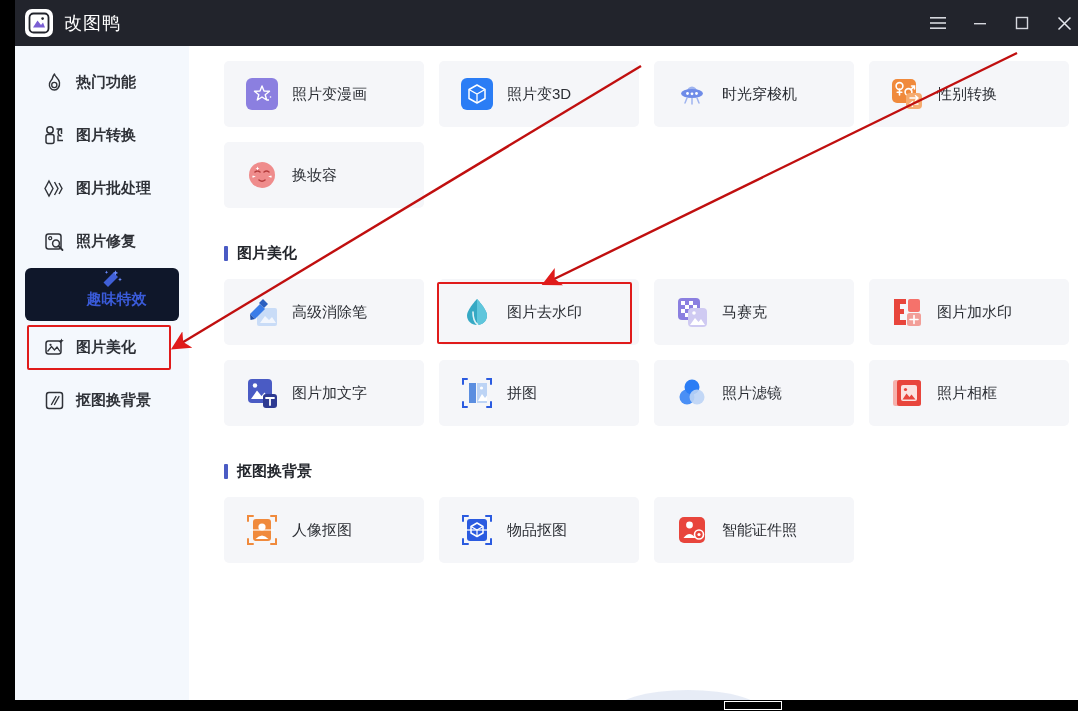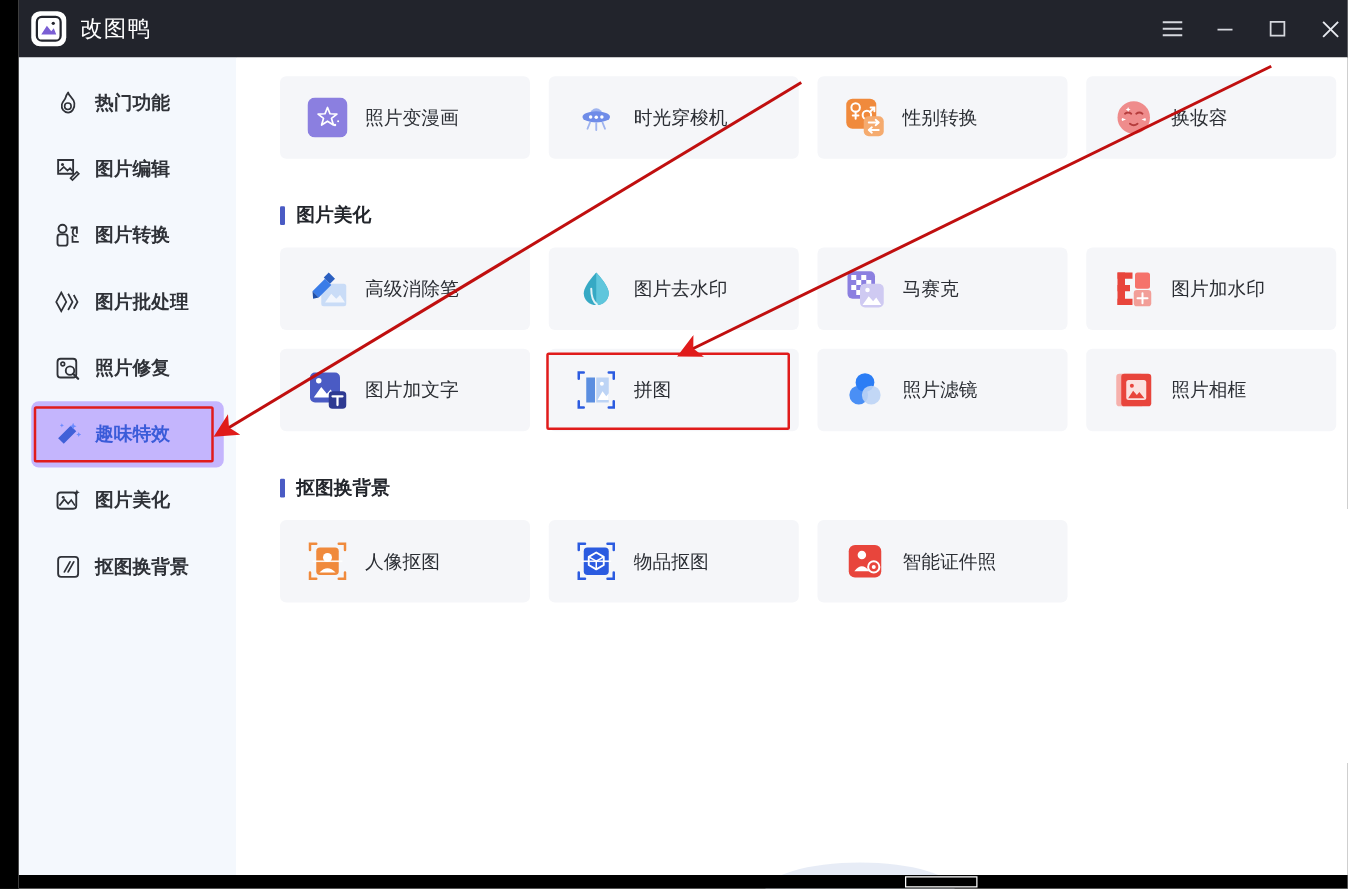--- a/index.html
+++ b/index.html
@@ -69,22 +69,23 @@
     font-weight: bold;
   }
   .side-item .si-icon {
     width: 22px; height: 22px;
     display: flex; align-items: center; justify-content: center;
     flex: none;
   }
   .side-item .si-icon svg { display: block; }
   .side-item .si-label { margin-left: 11px; }
   .side-item.active {
-    background: #c4b5fd;
+    background: #0f172a;
     color: #3a5bd9;
+    flex-direction: column;
   }
   .side-list { padding-top: 10px; }
 
   
   .main {
     position: absolute; left: 174px; top: 46px;
     width: 904px; height: 654px;
     background: #ffffff;
   }
   .grid {
@@ -213,31 +214,20 @@
       <div class="side-item">
         <span class="si-icon">
           <svg width="21" height="21" viewBox="0 0 21 21">
             <path d="M10.5 2 C11 5 15 6.5 15.5 10.5 C16 14.5 13.5 18 10.5 18 C7 18 4.8 15 5.5 11.5 C6 9 8 8 8.5 6 C9 4 10.5 2 10.5 2 Z" fill="none" stroke="#2f3238" stroke-width="1.4" stroke-linejoin="round"></path>
             <circle cx="10.3" cy="13" r="2.6" fill="none" stroke="#2f3238" stroke-width="1.3"></circle>
           </svg>
         </span>
         <span class="si-label">热门功能</span>
       </div>
 
-      <div class="side-item">
-        <span class="si-icon">
-          <svg width="21" height="21" viewBox="0 0 21 21">
-            <path d="M2.5 3 h12 v11 h-12 z" fill="none" stroke="#2f3238" stroke-width="1.5"></path>
-            <circle cx="6" cy="6.5" r="1.2" fill="#2f3238"></circle>
-            <path d="M3.5 12 L7 8.5 L10 11.5 L12 9.5 L14 12" fill="none" stroke="#2f3238" stroke-width="1.3"></path>
-            <path d="M12.5 17.5 L17.5 12.5 L19 14 L14 19 Z" fill="none" stroke="#2f3238" stroke-width="1.4"></path>
-          </svg>
-        </span>
-        <span class="si-label">图片编辑</span>
-      </div>
 
       <div class="side-item">
         <span class="si-icon">
           <svg width="21" height="21" viewBox="0 0 21 21">
             <rect x="2" y="9.5" width="8" height="9" rx="2" fill="none" stroke="#2f3238" stroke-width="1.5"></rect>
             <circle cx="6" cy="5" r="3.2" fill="none" stroke="#2f3238" stroke-width="1.5"></circle>
             <path d="M12.5 4 h5 v5" fill="none" stroke="#2f3238" stroke-width="1.5"></path>
             <path d="M17.5 4 C13 4 13 11 17.5 11" fill="none" stroke="#2f3238" stroke-width="1.5"></path>
             <path d="M19 15.5 h-5 v-5" fill="none" stroke="#2f3238" stroke-width="1.4"></path>
           </svg>
@@ -315,20 +305,30 @@
             <svg width="32" height="32" viewBox="0 0 32 32">
               <rect width="32" height="32" rx="6" fill="#8b7fe0"></rect>
               <path d="M16 8 L18 13 L23.5 13.3 L19.2 16.7 L20.7 22 L16 19 L11.3 22 L12.8 16.7 L8.5 13.3 L14 13 Z" fill="none" stroke="#ffffff" stroke-width="1.4" stroke-linejoin="round"></path>
               <circle cx="22" cy="22" r="1" fill="#fff"></circle>
               <circle cx="24.5" cy="19" r=".8" fill="#fff"></circle>
             </svg>
           </span>
           <span class="c-label">照片变漫画</span>
         </div>
 
+        <div class="card">
+          <span class="c-icon">
+            <svg width="32" height="32" viewBox="0 0 32 32">
+              <rect width="32" height="32" rx="6" fill="#2b7df5"></rect>
+              <path d="M16 7 L24 11.5 V20.5 L16 25 L8 20.5 V11.5 Z" fill="none" stroke="#ffffff" stroke-width="1.5" stroke-linejoin="round"></path>
+              <path d="M8 11.5 L16 16 L24 11.5 M16 16 V25" fill="none" stroke="#ffffff" stroke-width="1.3"></path>
+            </svg>
+          </span>
+          <span class="c-label">照片变3D</span>
+        </div>
 
         <div class="card">
           <span class="c-icon">
             <svg width="32" height="32" viewBox="0 0 32 32">
               <path d="M11 14 a5 5.5 0 0 1 10 0 z" fill="#9fb4ef"></path>
               <ellipse cx="16" cy="15.5" rx="11" ry="4.5" fill="#6f8ce8"></ellipse>
               <circle cx="11.5" cy="15.5" r="1.4" fill="#ffffff"></circle>
               <circle cx="16" cy="15.8" r="1.4" fill="#ffffff"></circle>
               <circle cx="20.5" cy="15.5" r="1.4" fill="#ffffff"></circle>
               <path d="M11 20 L9 25 M16 20.5 L16 26 M21 20 L23 25" stroke="#9fb4ef" stroke-width="1.5" stroke-linecap="round"></path>

